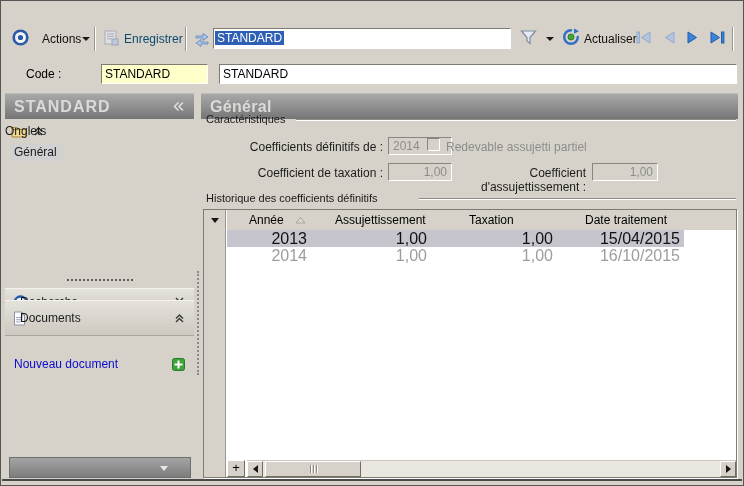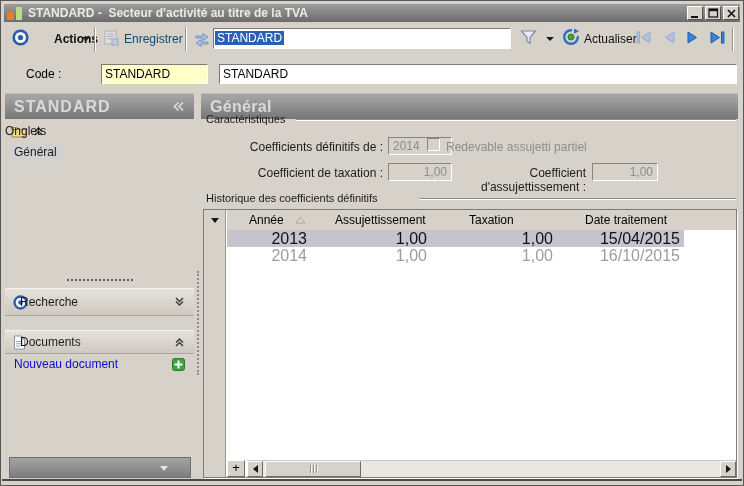--- a/index.html
+++ b/index.html
@@ -51,21 +51,21 @@
   .tree-item { top:50px; height:18px; }
   .connector { width:18px; margin-left:8px; border-top:1px dotted #8f8f8f; }
   .tree-item svg { margin-left:1px; }
   .tree-item .lbl { margin-left:5px; background:#d2d1d2; padding:1px 5px 2px 4px; }
   .dots-handle { position:absolute; top:186px; left:50%; transform:translateX(-50%);
     width:66px; border-top:2px dotted #5d5d5d; }
   .section-bar { position:absolute; left:0; right:0; height:28px;
     background:linear-gradient(#e5e2dc,#cdc9c0); border-top:1px solid #f5f3ef; border-bottom:1px solid #a9a59c;
     display:flex; align-items:center; padding:0 8px; font-size:12px; }
   .bar-recherche { top:195px; }
-  .bar-documents { top:237px; height:24px; }
+  .bar-documents { top:207px; height:36px; }
   .section-bar .lbl { margin-left:7px; }
   .new-doc { top:262px; height:18px; padding:0 9px; }
   .new-doc .lnk { color:#0b0bd0; }
   .new-doc .plus { margin-left:auto; }
   .side-bottom-bar { position:absolute; left:4px; right:3px; top:364px; height:21px;
     background:linear-gradient(#a4a4a4,#7d7d7d); border:1px solid #6f6f6f; }
   .side-bottom-bar .tri { position:absolute; right:22px; top:8px; width:0; height:0;
     border:4px solid transparent; border-top:5px solid #e6e6e6; border-bottom:none; }
 
   .v-split { position:absolute; left:196px; top:270px; height:104px; width:0; border-left:2px dotted #8a8a8a; }
@@ -117,52 +117,27 @@
   .grip { width:1px; height:8px; background:#8f8b82; box-shadow:1px 0 0 #fff; }
   .sb-spacer { flex:1; }
 
   .bottom-edge { position:absolute; left:1px; right:1px; top:478px; height:2px; background:#4b4b4b; }
 </style>
 </head>
 <body>
 
 <div id="win">
 
-  <div class="titlebar">
-    <div class="app-icon">
-      <div class="sq-orange"></div>
-        <div class="sq-green"></div>
-    </div>
-    <span class="title">STANDARD -  Secteur d'activité au titre de la TVA</span>
-    <div class="winbtns">
-      <div class="winbtn">
-        <svg width="11" height="11" viewBox="0 0 11 11">
-            <rect x="1" y="8" width="7" height="2" fill="#111"></rect>
-          </svg>
-      </div>
-      <div class="winbtn">
-        <svg width="11" height="11" viewBox="0 0 11 11">
-            <rect x="1" y="1" width="8.5" height="8" fill="none" stroke="#111" stroke-width="1.2"></rect>
-            <rect x="1" y="1" width="8.5" height="2.2" fill="#111"></rect>
-          </svg>
-      </div>
-      <div class="winbtn">
-        <svg width="11" height="11" viewBox="0 0 11 11">
-            <path d="M2 2 L9 9 M9 2 L2 9" stroke="#111" stroke-width="1.6"></path>
-          </svg>
-      </div>
-    </div>
-  </div>
 
   <div class="toolbar">
     <svg style="left:8px;top:7px;" width="17" height="17" viewBox="0 0 17 17">
       <circle cx="8.5" cy="8.5" r="6.8" fill="#f2f4f8" stroke="#2a5aa8" stroke-width="2.6"></circle>
       <circle cx="8.5" cy="8.5" r="2.6" fill="#2a5aa8"></circle>
     </svg>
-    <span class="tb-label" style="left:50px;font-weight:bold;">Actions</span>
+    <span class="tb-label" style="left:38px;">Actions</span>
     <span class="caret-down" style="left:78px;top:15px;"></span>
     <span class="tb-sep" style="left:90px;"></span>
 
     <svg style="left:99px;top:8px;" width="17" height="16" viewBox="0 0 17 16" opacity="0.8">
       <rect x="2" y="1" width="11" height="13" fill="#e3e4ea" stroke="#9ea3b2"></rect>
       <rect x="4" y="3.4" width="7" height="1.2" fill="#aab0c0"></rect>
       <rect x="4" y="5.8" width="7" height="1.2" fill="#aab0c0"></rect>
       <rect x="4" y="8.2" width="5" height="1.2" fill="#aab0c0"></rect>
       <rect x="9" y="9" width="6" height="6" fill="#bcc6e0" stroke="#8d99b8"></rect>
     </svg>

